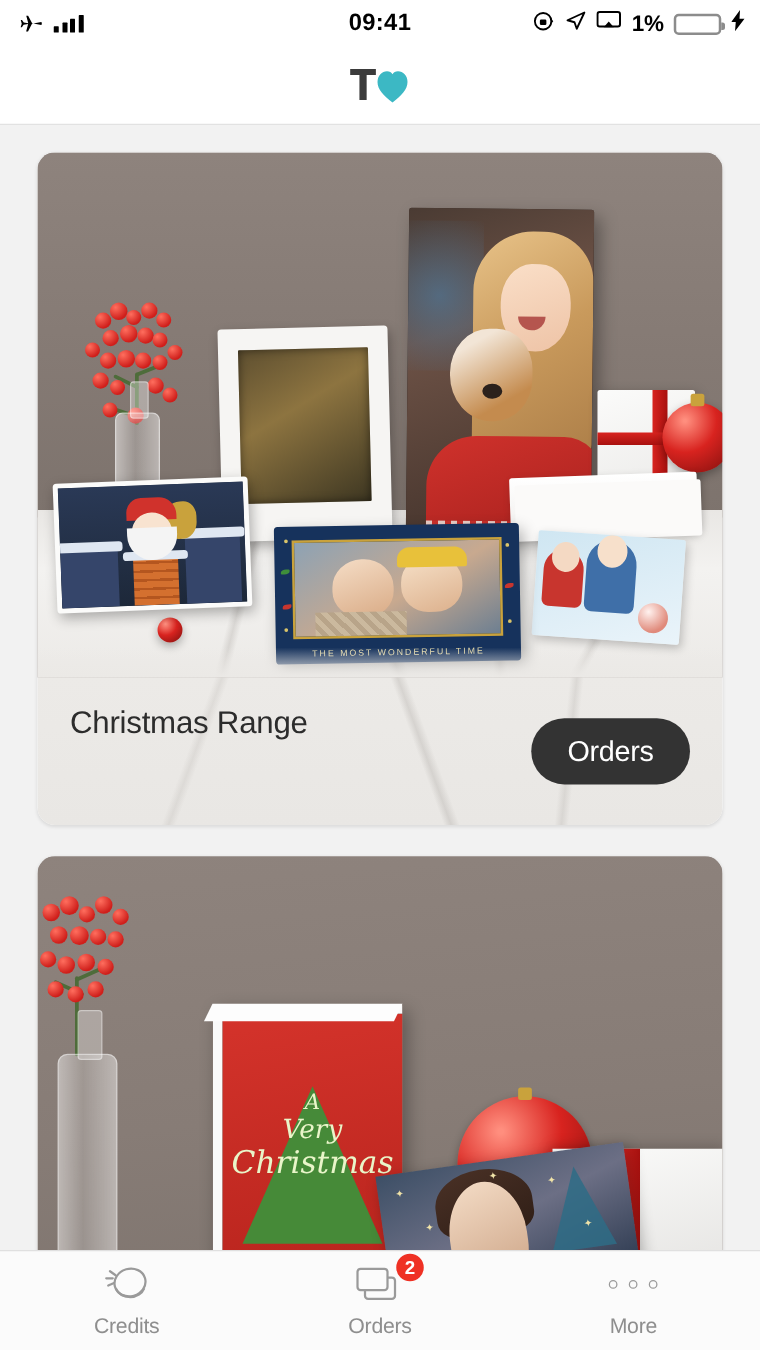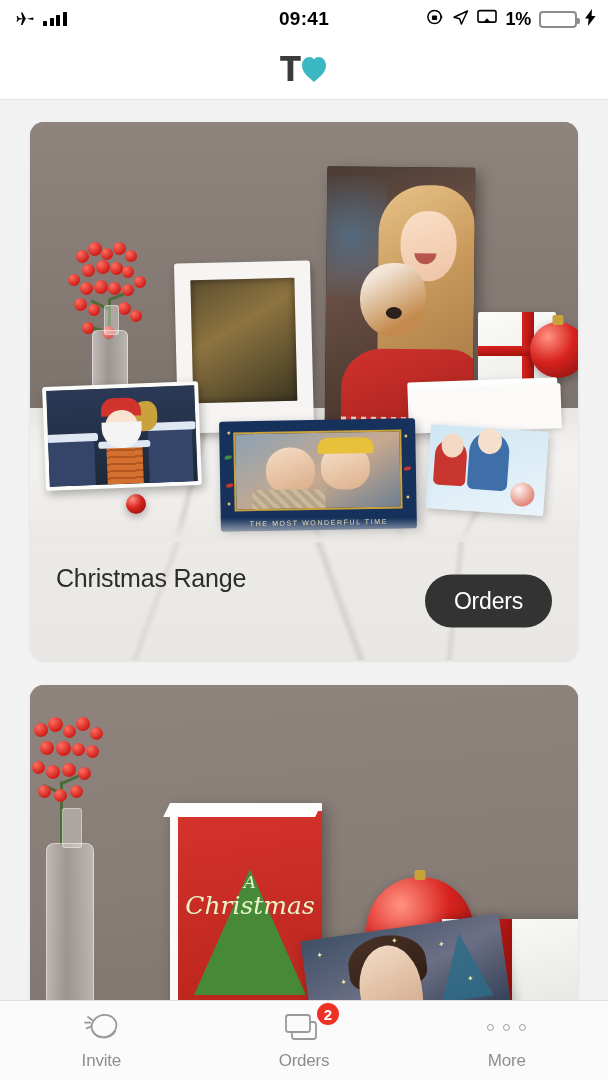--- a/index.html
+++ b/index.html
@@ -540,20 +540,21 @@
           <div class="berry" style="left:24px;top:104px;width:13px;height:13px;"></div>
           <div class="berry" style="left:40px;top:100px;width:13px;height:13px;"></div>
         </div>
         <div class="bottle"></div>
 
         <div class="redcard">
           <div class="fold"></div>
           <div class="tree"></div>
           <div class="treetext">
             <div class="tt1">A</div>
+            <div class="tt2">Very</div>
             <div class="tt3">Christmas</div>
           </div>
         </div>
 
         <div class="bauble" style="right:104px;bottom:30px;width:108px;height:108px;">
             <span class="cap"></span>
           </div>
 
         <div class="giftbox2">
           <div class="rv"></div>
@@ -578,21 +579,21 @@
 
 
     <div class="tab">
       <div class="ic">
         <svg width="44" height="34" viewBox="0 0 44 34">
           <ellipse cx="25" cy="16" rx="12.5" ry="11" fill="none" stroke="#9a9a9a" stroke-width="1.8" transform="rotate(-16 25 16)"></ellipse>
           <path d="M13.6 20.6c2 4.4 6.4 7 11.6 7 5.2 0 9.6-3 11.2-7" fill="none" stroke="#9a9a9a" stroke-width="1.8"></path>
           <path d="M9 7l4.2 3M6 12.6h5.2M7.6 18.4l4.6-2" stroke="#9a9a9a" stroke-width="1.8" stroke-linecap="round" fill="none"></path>
         </svg>
       </div>
-      <div class="lbl">Invite</div>
+      <div class="lbl">Credits</div>
     </div>
 
 
     <div class="tab">
       <div class="ic">
         <svg width="42" height="32" viewBox="0 0 42 32">
           <rect x="9" y="11" width="24" height="17" rx="2.5" fill="none" stroke="#9a9a9a" stroke-width="1.8"></rect>
           <rect x="3" y="4" width="24" height="17" rx="2.5" fill="#fbfbfb" stroke="#9a9a9a" stroke-width="1.8"></rect>
         </svg>
         <span class="badge">2</span>

